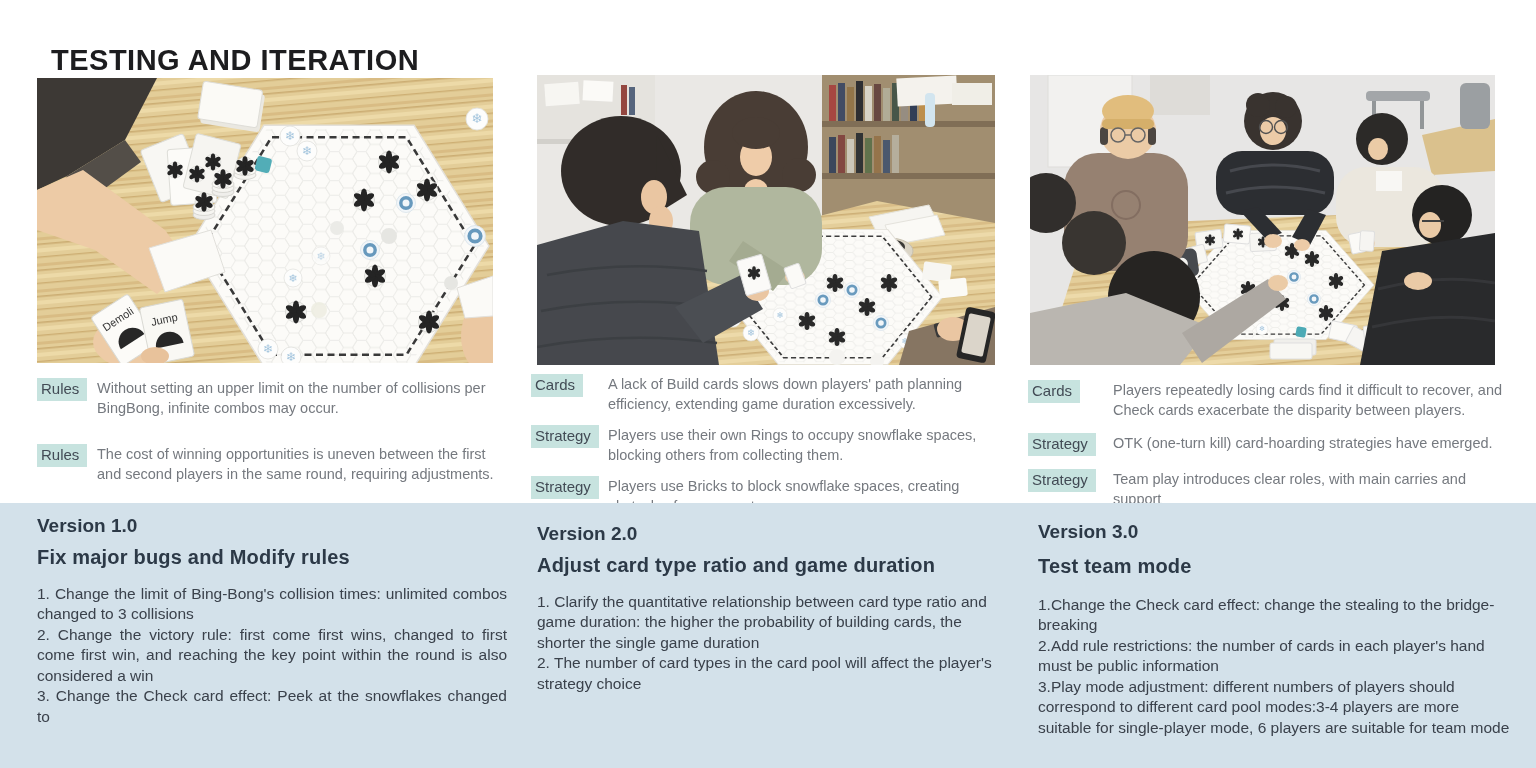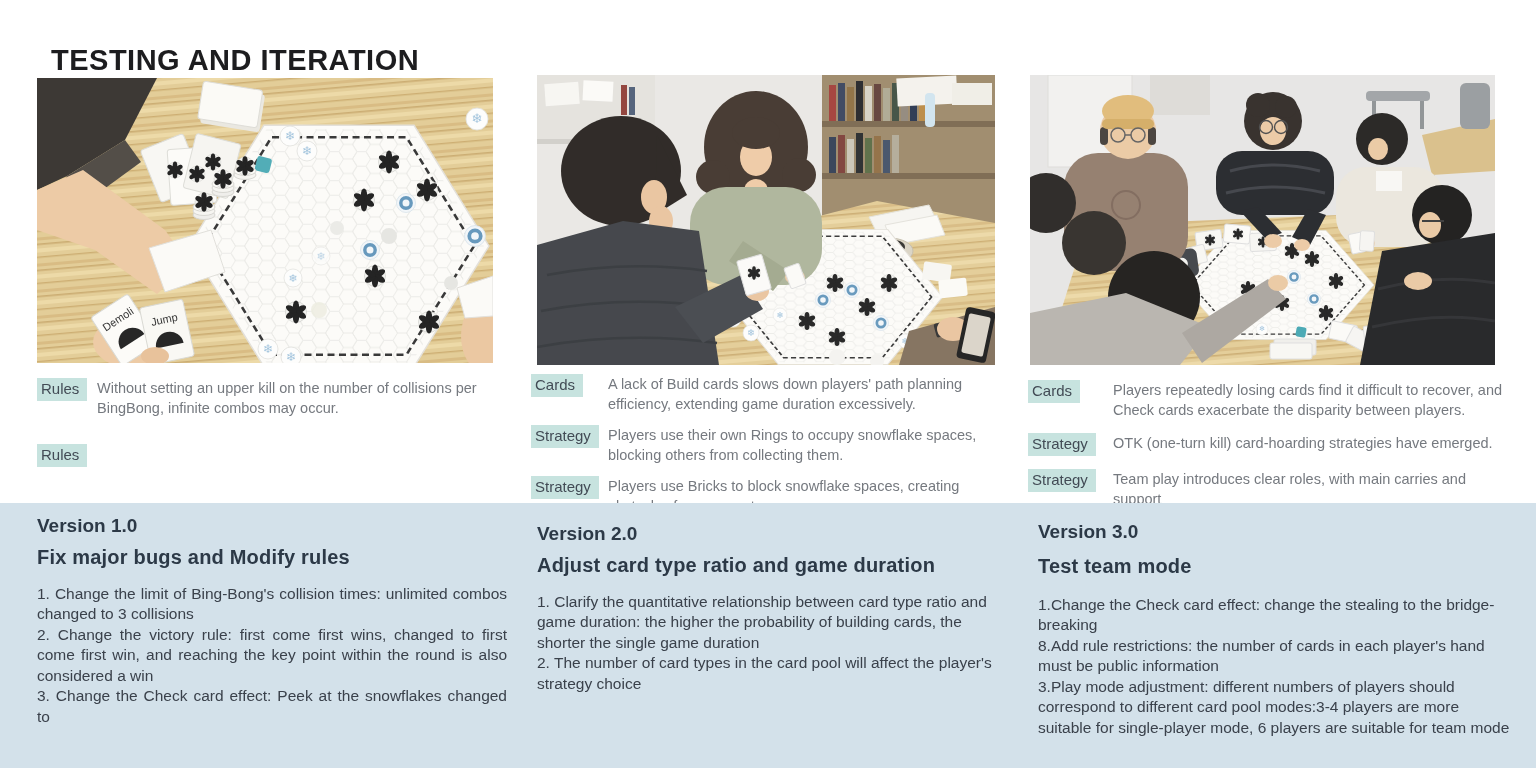--- a/index.html
+++ b/index.html
@@ -415,24 +415,25 @@
         <path d="M342,252 Q410,236 465,246" fill="none" stroke="#26272a" stroke-width="3"></path>
         <ellipse cx="388" cy="206" rx="14" ry="9" fill="#e9c6a0"></ellipse>
       </g>
       <rect width="465" height="290" fill="#ffffff" opacity="0.07"></rect>
     </svg>
   </div>
 
   <div class="notes notes1">
     <div class="note">
       <span class="tagcell"><span class="tag">Rules</span></span>
-      <p class="ntext">Without setting an upper kill on the number of collisions per BingBong, infinite combos may occur.</p>
+      <p class="ntext">Without setting an upper limit on the number of collisions per BingBong, infinite combos may occur.</p>
     </div>
     <div class="note">
       <span class="tagcell"><span class="tag">Rules</span></span>
+      <p class="ntext">The cost of winning opportunities is uneven between the first and second players in the same round, requiring adjustments.</p>
     </div>
   </div>
 
   <div class="notes notes2">
     <div class="note">
       <span class="tagcell"><span class="tag">Cards</span></span>
       <p class="ntext">A lack of Build cards slows down players' path planning efficiency, extending game duration excessively.</p>
     </div>
     <div class="note">
       <span class="tagcell"><span class="tag">Strategy</span></span>
@@ -475,19 +476,19 @@
       <div class="vbody">
         <p>1. Clarify the quantitative relationship between card type ratio and game duration: the higher the probability of building cards, the shorter the single game duration</p>
         <p>2. The number of card types in the card pool will affect the player's strategy choice</p>
       </div>
     </div>
     <div class="vcol v3">
       <div class="vname">Version 3.0</div>
       <div class="vhead">Test team mode</div>
       <div class="vbody">
         <p>1.Change the Check card effect: change the stealing to the bridge-breaking</p>
-        <p>8.Add rule restrictions: the number of cards in each player's hand must be public information</p>
+        <p>2.Add rule restrictions: the number of cards in each player's hand must be public information</p>
         <p>3.Play mode adjustment: different numbers of players should correspond to different card pool modes:3-4 players are more suitable for single-player mode, 6 players are suitable for team mode</p>
       </div>
     </div>
   </div>
 
 </div>
 
 </body></html>

